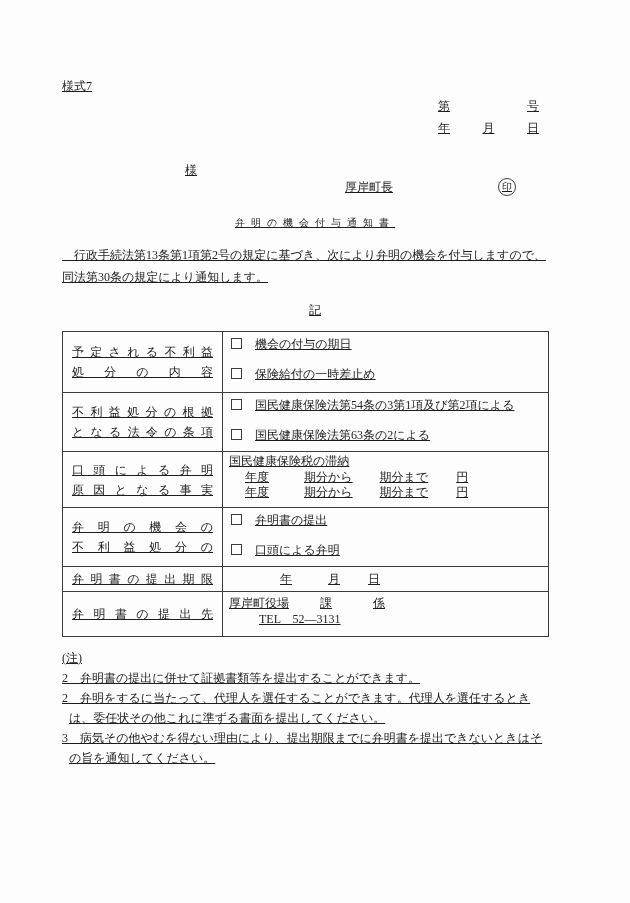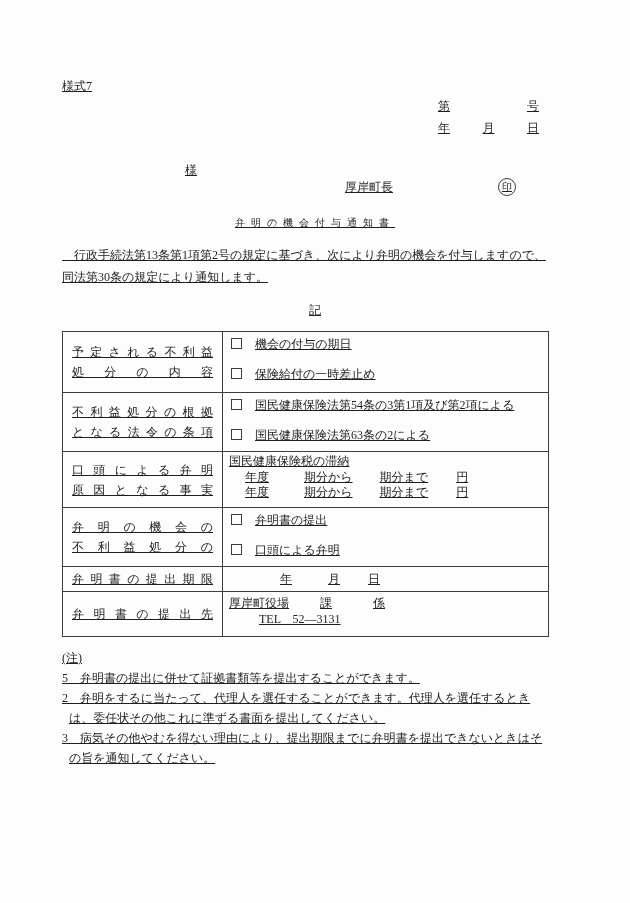--- a/index.html
+++ b/index.html
@@ -180,20 +180,20 @@
         </div>
         <div class="dest-line2">TEL　52—3131</div>
       </td>
     </tr>
 
   </tbody>
     </table>
 
   <div class="notes">
     <div class="note">(注)</div>
-    <div class="note">5　弁明書の提出に併せて証拠書類等を提出することができます。</div>
+    <div class="note">2　弁明書の提出に併せて証拠書類等を提出することができます。</div>
     <div class="note">2　弁明をするに当たって、代理人を選任することができます。代理人を選任するとき</div>
     <div class="note cont">は、委任状その他これに準ずる書面を提出してください。</div>
     <div class="note">3　病気その他やむを得ない理由により、提出期限までに弁明書を提出できないときはそ</div>
     <div class="note cont">の旨を通知してください。</div>
   </div>
 
 </div>
 
 </body></html>

